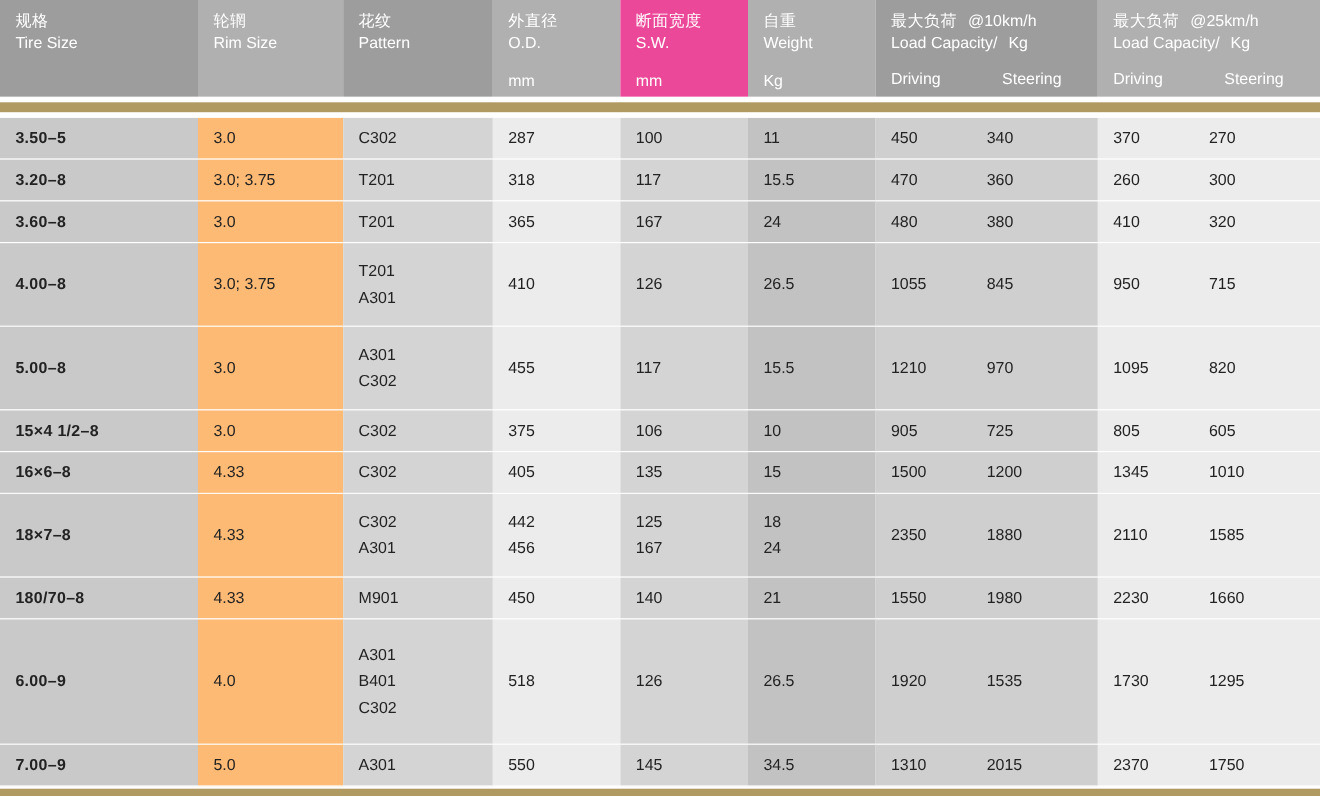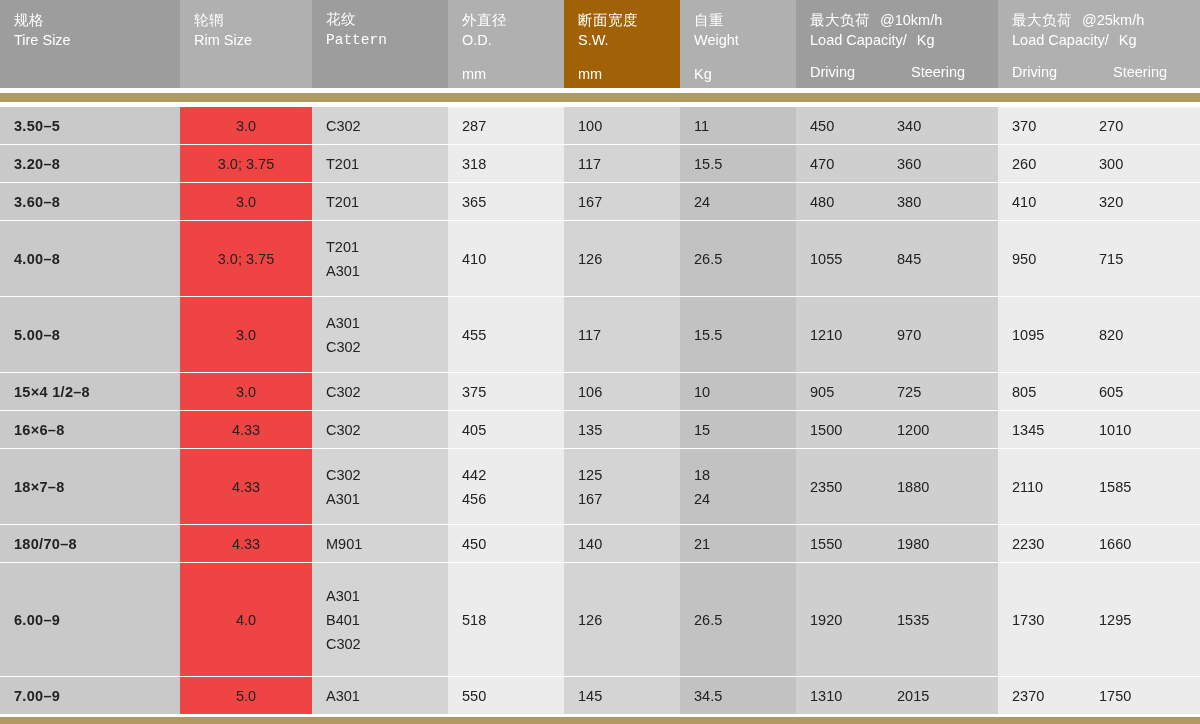--- a/index.html
+++ b/index.html
@@ -56,23 +56,23 @@
     bottom: 8px;
     display: flex;
     font-size: 14.5px;
   }
   .hdr-sub span { flex: 1; padding-left: 14px; }
   .hdr-inline { display: flex; align-items: baseline; gap: 10px; }
   .hdr-inline .en { font-size: 14.5px; }
 
   .hdr-a { background: #9d9d9d; }
   .hdr-b { background: #b0b0b0; }
-  .hdr-c { background: #9d9d9d; font-family: Liberation Mono, monospace; }
+  .hdr-c { background: #9d9d9d; }
   .hdr-d { background: #b0b0b0; }
-  .hdr-e { background: #a16207; }
+  .hdr-e { background: #ec4899; }
   .hdr-f { background: #b0b0b0; }
   .hdr-g { background: #9d9d9d; }
   .hdr-h { background: #b0b0b0; }
 
   
   .divider-row td {
     padding: 0;
     height: 18px;
     background: #ffffff;
   }
@@ -85,21 +85,21 @@
   tbody td {
     padding: 0 14px;
     font-size: 14.5px;
     color: #222;
     text-align: left;
     vertical-align: middle;
     border-bottom: 1px solid #ffffff;
   }
   tbody tr td.col-size { font-weight: bold; letter-spacing: .3px; }
   .col-size   { background: #c9c9c9; }
-  .col-rim    { background: #ef4444; text-align: center; }
+  .col-rim    { background: #fdba74; }
   .col-pat    { background: #d4d4d4; }
   .col-od     { background: #ececec; }
   .col-sw     { background: #d4d4d4; }
   .col-wt     { background: #c2c2c2; }
   .col-load10 { background: #cfcfcf; }
   .col-load25 { background: #ececec; }
 
   .stack div { line-height: 24px; }
   .pair { display: flex; }
   .pair > span { flex: 1; }

